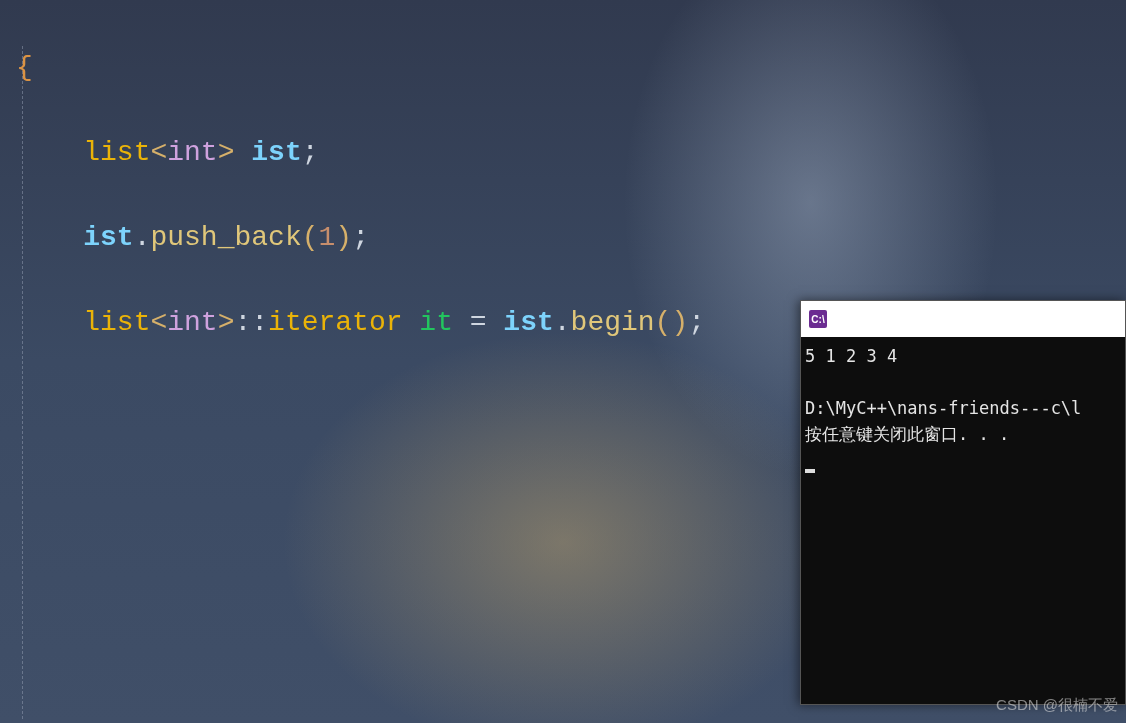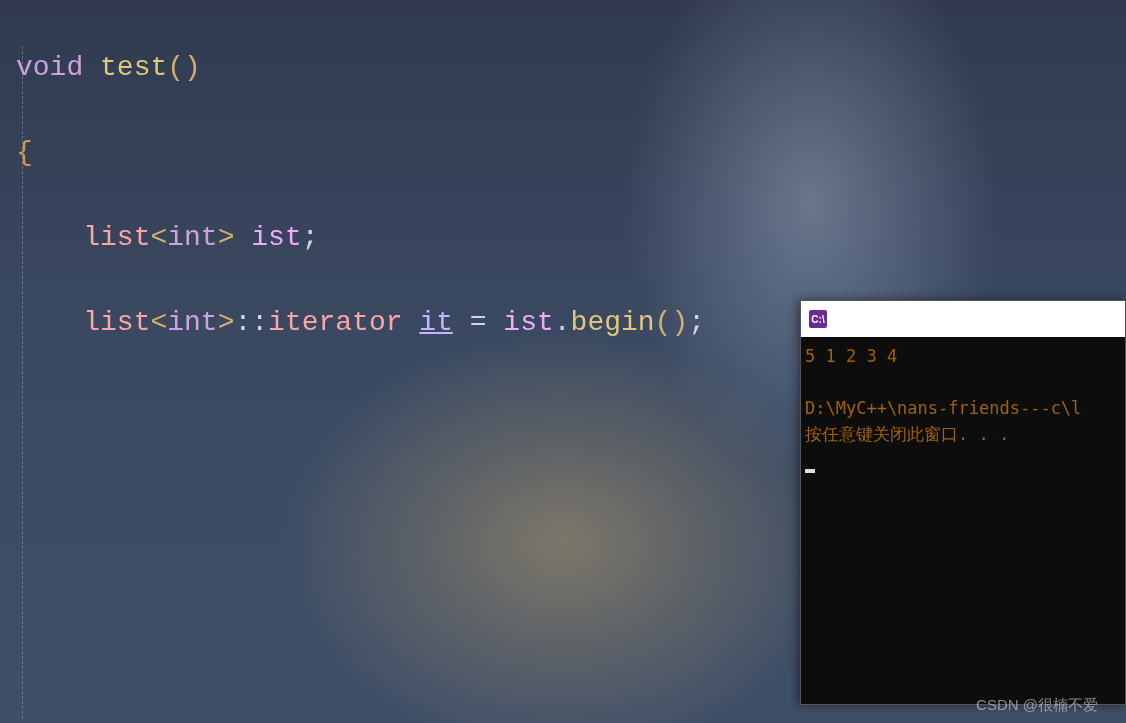--- a/index.html
+++ b/index.html
@@ -30,31 +30,31 @@
 }
 .line { position: relative; padding-left: 0; }
 .guide {
   position: absolute;
   left: 22px;
   top: 46px;
   bottom: 4px;
   border-left: 1px dashed rgba(150,160,180,0.5);
 }
 .kw { color: #cfa2de; }
-.type { color: #fca5a5; }
+.type { color: #eab308; }
 .fn { color: #e0c77a; }
-.var { color: #f0abfc; }
+.var { color: #7dd3fc; font-weight: bold; }
 .num { color: #c78e6c; }
 .brace { color: #db9344; }
 .paren { color: #d6b06a; }
 .op { color: #cfd6e0; }
 .angle { color: #d6b06a; }
 .colon { color: #cfd6e0; }
 .semi { color: #cfd6e0; }
-.ident { color: #c4b5fd; text-decoration: underline; }
+.ident { color: #22c55e; }
 
 .console {
   position: absolute;
   top: 300px;
   left: 800px;
   width: 326px;
   height: 405px;
   background: #0d0d0d;
   border: 1px solid #555;
   box-shadow: -2px 0 10px rgba(0,0,0,0.5);
@@ -77,52 +77,52 @@
   color: #fff;
   font-size: 10px;
   font-weight: bold;
   display: flex;
   align-items: center;
   justify-content: center;
   border-radius: 2px;
 }
 .console-body {
   padding: 6px 4px;
-  color: #a16207;
+  color: #e5e5e5;
   font-family: 'NSimSun', Consolas, monospace;
   font-size: 17px;
   line-height: 26px;
   white-space: pre;
 }
 .cursor {
   display: inline-block;
   width: 10px;
   height: 4px;
   background: #ddd;
   vertical-align: bottom;
 }
 .watermark {
   position: absolute;
-  right: 28px;
+  right: 8px;
   bottom: 8px;
   font-size: 15px;
   color: rgba(230,230,230,0.55);
   font-family: 'Microsoft YaHei', sans-serif;
 }
 </style>
 </head>
 <body>
 
 <div class="bg-art"></div>
 <div class="guide"></div>
 
 <div class="code-area">
-<div class="line"><span class="kw">void</span> <span class="fn">test</span><span class="paren">()</span></div>
 <div class="line"><span class="brace">{</span></div>
 <div class="line">    <span class="type">list</span><span class="angle">&lt;</span><span class="kw">int</span><span class="angle">&gt;</span> <span class="var">ist</span><span class="semi">;</span></div>
+<div class="line">    <span class="var">ist</span><span class="op">.</span><span class="fn">push_back</span><span class="paren">(</span><span class="num">1</span><span class="paren">)</span><span class="semi">;</span></div>
 <div class="line">    <span class="type">list</span><span class="angle">&lt;</span><span class="kw">int</span><span class="angle">&gt;</span><span class="colon">::</span><span class="type">iterator</span> <span class="ident">it</span><span class="op"> = </span><span class="var">ist</span><span class="op">.</span><span class="fn">begin</span><span class="paren">()</span><span class="semi">;</span></div>
 
 
 
 
 
 
 
 
 

